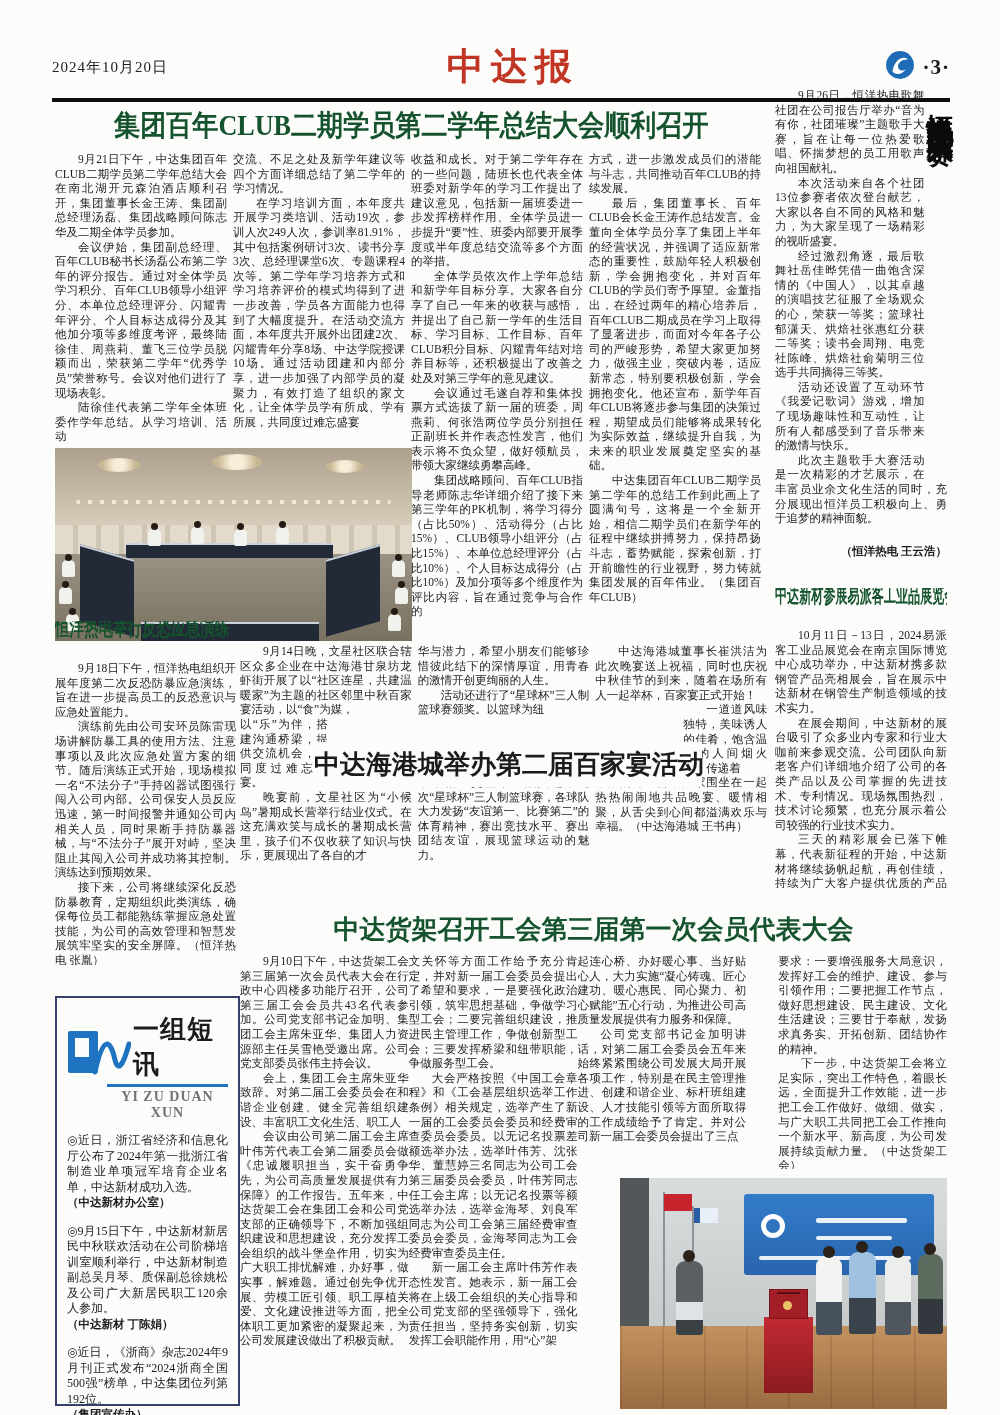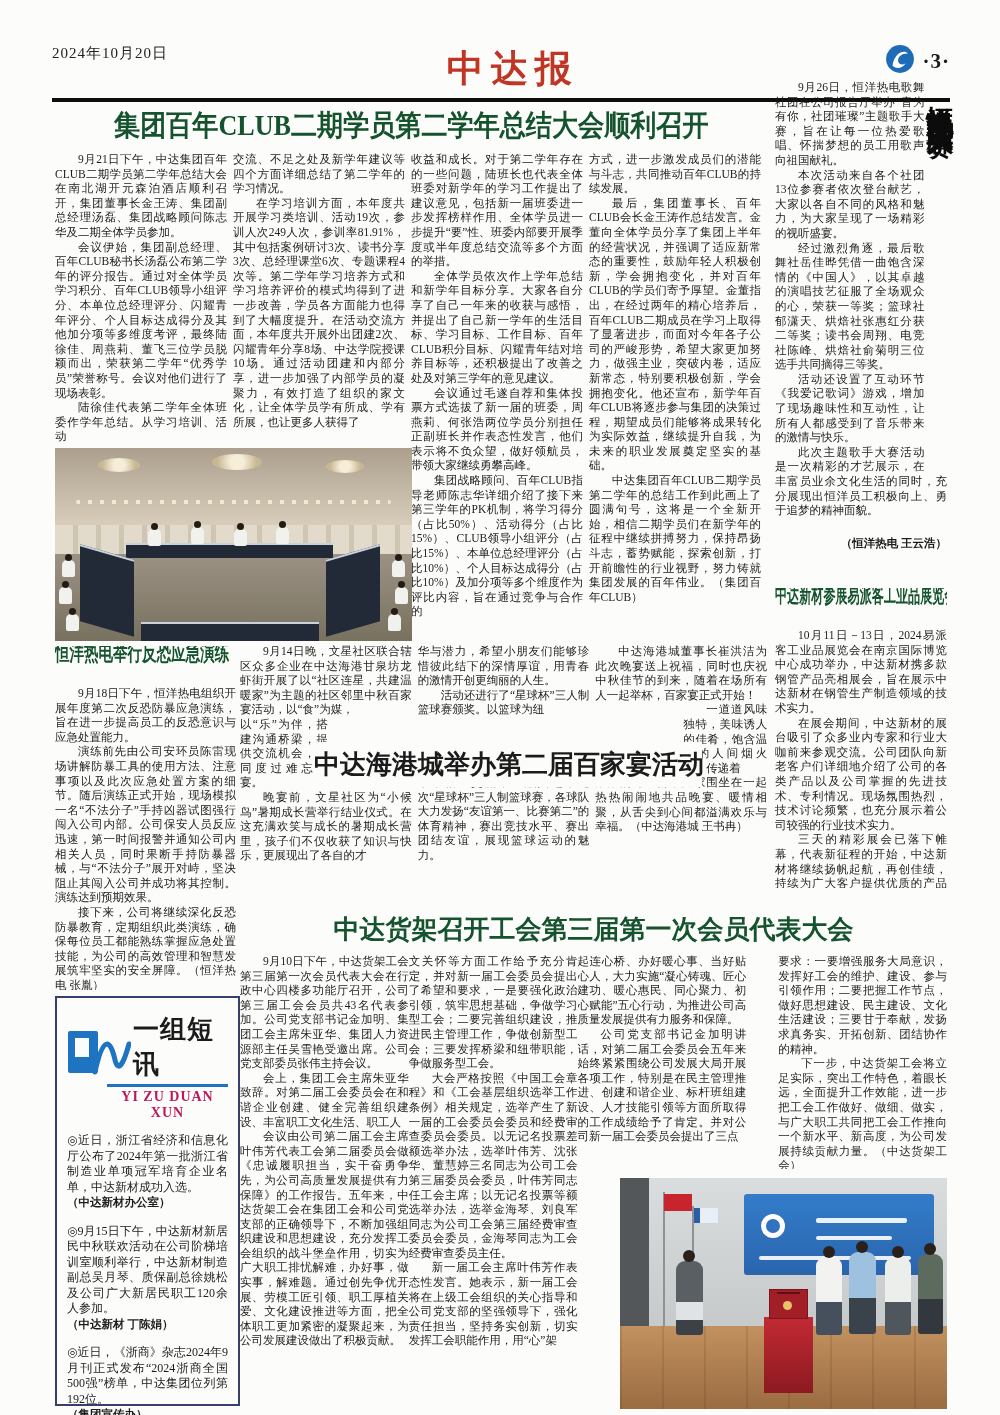--- a/index.html
+++ b/index.html
@@ -3,21 +3,21 @@
 <meta charset="utf-8">
 <style>
   * { margin:0; padding:0; box-sizing:border-box; }
   html,body { background:#e9e9e7; }
   body { font-family:"Liberation Serif","DejaVu Serif",serif; }
   .page { position:relative; width:1000px; height:1415px; margin:0 auto;
           background:#fcfcfa; color:#1b1b1b; overflow:hidden; }
 
   
   #header { position:absolute; left:52px; top:44px; width:898px; height:58px;
-            border-bottom:4px solid #0e0e0e; display:flex; align-items:flex-start;
+            border-bottom:4px solid #0e0e0e; display:flex; align-items:center;
             justify-content:space-between; padding-bottom:8px; }
   .date { font-size:15px; color:#222; letter-spacing:1px; }
   .masthead { font-size:37px; font-weight:bold; color:#c03524; letter-spacing:7px;
               transform:translateX(-14px); }
   .pageno-wrap { display:flex; align-items:center; gap:7px; }
   .pageno { font-size:21px; font-weight:bold; letter-spacing:1px; }
 
   
   .bodytext { font-size:11.5px; line-height:14.6px; color:#1c1c1c; }
   .pg { margin:0; text-align:justify; }
@@ -47,46 +47,46 @@
   .pm-wall { position:absolute; left:0; right:0; top:40%; height:17%;
              background:repeating-linear-gradient(90deg,#e2dbcc 0 18px,#cec5b2 18px 23px); }
   .pm-floor { position:absolute; left:0; right:0; top:55%; bottom:0;
               background:linear-gradient(#9b9284,#79715f); }
   .pm-t { position:absolute; background:#222a38; border-top:2px solid #c9d2dc; }
   .pm-p { position:absolute; width:13px; height:17px; border-radius:5px 5px 2px 2px; background:#f1f1ee; }
   .pm-p::before { content:""; display:block; width:7px; height:7px; border-radius:50%;
                   background:#241b14; margin:-6px auto 1px; }
 
   
-  #singer { position:absolute; left:775px; top:80px; width:172px; height:497px; }
+  #singer { position:absolute; left:775px; top:88px; width:172px; height:497px; }
   .vhead { float:right; writing-mode:vertical-rl; font-size:27px; font-weight:bold;
            height:384px; letter-spacing:2px; margin:4px 0 6px 8px; color:#0c0c0c; }
 
   
-  #drill { position:absolute; left:55px; top:646px; width:181px; height:344px; overflow:hidden; }
+  #drill { position:absolute; left:55px; top:621px; width:181px; height:344px; overflow:hidden; }
   #drill .art-headline { height:30px; margin-bottom:10px; }
   #drill .cond { font-size:22px; transform:scaleX(.66); }
 
   
   #banquet { position:absolute; left:240px; top:644px; width:527px; height:262px; }
   #banquet .col { height:262px; }
   #banquet-headline { position:absolute; left:74px; top:98px; width:388px; text-align:center;
                       font-size:26px; font-weight:bold; background:#fcfcfa; padding:5px 0;
                       z-index:2; white-space:nowrap; }
   .seg-narrow-l { width:88px; }
   .seg-narrow-r { width:84px; margin-left:88px; }
   .spacer58 { height:58px; }
 
   
   #briefs { position:absolute; left:55px; top:996px; width:185px; height:410px;
             border:2px solid #36406b; padding:14px 10px 10px 10px; }
   .briefs-logo { display:flex; align-items:flex-end; gap:2px; }
   .briefs-title { font-size:26px; font-weight:bold; letter-spacing:1px; }
   .briefs-latin { border-top:3px solid #1e74c0; margin:2px 0 12px 40px; text-align:center;
-                  color:#be185d; font-weight:bold; font-size:14px; letter-spacing:1px; padding-top:2px; }
+                  color:#737373; font-weight:bold; font-size:14px; letter-spacing:1px; padding-top:2px; }
   .brief-item { margin-bottom:13px; }
   .brief-sign { font-weight:bold; font-size:11.5px; }
   #briefs .bodytext { font-size:12px; line-height:15.5px; }
 
   
   #expo { position:absolute; left:775px; top:588px; width:172px; height:300px; overflow:hidden; }
   #expo .art-headline { height:34px; margin-bottom:6px; text-align:left; }
   #expo .cond { font-size:22px; transform:scaleX(.55); }
 
   
@@ -146,21 +146,21 @@
   <div id="club">
     <div class="art-headline"><span class="chl">集团百年CLUB二期学员第二学年总结大会顺利召开</span></div>
     <div class="cols bodytext">
       <div class="col h-short">
           <p class="pg ind">9月21日下午，中达集团百年CLUB二期学员第二学年总结大会在南北湖开元森泊酒店顺利召开，集团董事长金王涛、集团副总经理汤磊、集团战略顾问陈志华及二期全体学员参加。</p>
           <p class="pg ind">会议伊始，集团副总经理、百年CLUB秘书长汤磊公布第二学年的评分报告。通过对全体学员学习积分、百年CLUB领导小组评分、本单位总经理评分、闪耀青年评分、个人目标达成得分及其他加分项等多维度考评，最终陆徐佳、周燕莉、董飞三位学员脱颖而出，荣获第二学年“优秀学员”荣誉称号。会议对他们进行了现场表彰。</p>
           <p class="pg ind">陆徐佳代表第二学年全体班委作学年总结。从学习培训、活动</p>
         </div>
       <div class="col h-short">
           <p class="pg">交流、不足之处及新学年建议等四个方面详细总结了第二学年的学习情况。</p>
-          <p class="pg ind">在学习培训方面，本年度共开展学习类培训、活动19次，参训人次249人次，参训率81.91%，其中包括案例研讨3次、读书分享3次、总经理课堂6次、专题课程4次等。第二学年学习培养方式和学习培养评价的模式均得到了进一步改善，学员各方面能力也得到了大幅度提升。在活动交流方面，本年度共开展外出团建2次、闪耀青年分享8场、中达学院授课10场。通过活动团建和内部分享，进一步加强了内部学员的凝聚力，有效打造了组织的家文化，让全体学员学有所成、学有所展，也让更多人获得了</p>
+          <p class="pg ind">在学习培训方面，本年度共开展学习类培训、活动19次，参训人次249人次，参训率81.91%，其中包括案例研讨3次、读书分享3次、总经理课堂6次、专题课程4次等。第二学年学习培养方式和学习培养评价的模式均得到了进一步改善，学员各方面能力也得到了大幅度提升。在活动交流方面，本年度共开展外出团建2次、闪耀青年分享8场、中达学院授课10场。通过活动团建和内部分享，进一步加强了内部学员的凝聚力，有效打造了组织的家文化，让全体学员学有所成、学有所展，共同度过难忘盛宴</p>
         </div>
       <div class="col h-tall">
           <p class="pg">收益和成长。对于第二学年存在的一些问题，陆班长也代表全体班委对新学年的学习工作提出了建议意见，包括新一届班委进一步发挥榜样作用、全体学员进一步提升“要”性、班委内部要开展季度或半年度总结交流等多个方面的举措。</p>
           <p class="pg ind">全体学员依次作上学年总结和新学年目标分享。大家各自分享了自己一年来的收获与感悟，并提出了自己新一学年的生活目标、学习目标、工作目标、百年CLUB积分目标、闪耀青年结对培养目标等，还积极提出了改善之处及对第三学年的意见建议。</p>
           <p class="pg ind">会议通过毛遂自荐和集体投票方式选拔了新一届的班委，周燕莉、何张浩两位学员分别担任正副班长并作表态性发言，他们表示将不负众望，做好领航员，带领大家继续勇攀高峰。</p>
           <p class="pg ind">集团战略顾问、百年CLUB指导老师陈志华详细介绍了接下来第三学年的PK机制，将学习得分（占比50%）、活动得分（占比15%）、CLUB领导小组评分（占比15%）、本单位总经理评分（占比10%）、个人目标达成得分（占比10%）及加分项等多个维度作为评比内容，旨在通过竞争与合作的</p>
         </div>
       <div class="col h-tall">
           <p class="pg">方式，进一步激发成员们的潜能与斗志，共同推动百年CLUB的持续发展。</p>
           <p class="pg ind">最后，集团董事长、百年CLUB会长金王涛作总结发言。金董向全体学员分享了集团上半年的经营状况，并强调了适应新常态的重要性，鼓励年轻人积极创新，学会拥抱变化，并对百年CLUB的学员们寄予厚望。金董指出，在经过两年的精心培养后，百年CLUB二期成员在学习上取得了显著进步，而面对今年各子公司的严峻形势，希望大家更加努力，做强主业，突破内卷，适应新常态，特别要积极创新，学会拥抱变化。他还宣布，新学年百年CLUB将逐步参与集团的决策过程，期望成员们能够将成果转化为实际效益，继续提升自我，为未来的职业发展奠定坚实的基础。</p>

